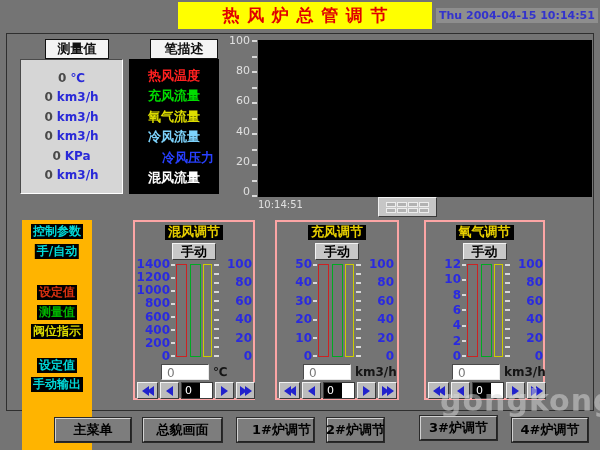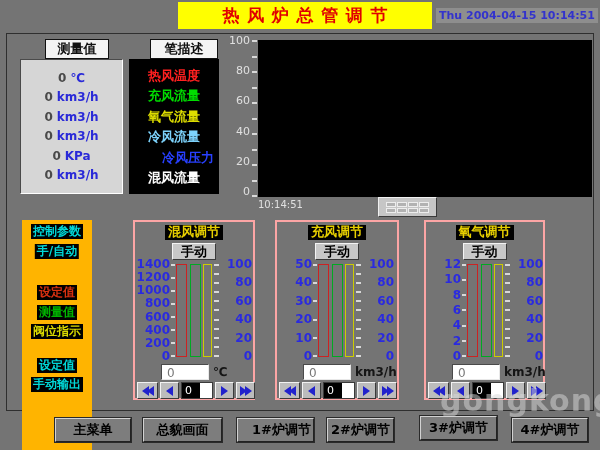--- a/index.html
+++ b/index.html
@@ -92,21 +92,21 @@
   .step-box{position:absolute;left:46px;top:160px;width:32px;height:17px;background:#fff;border:1px solid #3a3a3a;
     box-sizing:border-box;display:flex;}
   .step-box .sel{background:#000;color:#fff;font-size:11px;line-height:15px;width:18px;padding-left:3px;box-sizing:border-box;}
 
   
   .nav-btn{position:absolute;top:418px;height:24px;background:#7d7d7d;color:#000;
     font-size:13px;font-weight:bold;display:flex;align-items:center;justify-content:center;
     border-top:1px solid #d2d2d2;border-left:1px solid #d2d2d2;border-right:1px solid #222;border-bottom:1px solid #222;
     outline:1px solid #2a2a2a;box-sizing:border-box;white-space:nowrap;}
   .nb-0{left:55px;width:76px;} .nb-1{left:143px;width:79px;} .nb-2{left:237px;width:77px;padding-left:12px;}
-  .nb-3{left:327px;width:67px;} .nb-4{left:420px;width:77px;top:416px;} .nb-5{left:512px;width:76px;}
+  .nb-3{left:327px;width:57px;} .nb-4{left:420px;width:77px;top:416px;} .nb-5{left:512px;width:76px;}
 
   .watermark{position:absolute;left:440px;top:383px;color:#d8d8d8;opacity:0.5;font-size:30px;font-weight:bold;
     letter-spacing:1px;pointer-events:none;z-index:50;}
 </style>
 </head>
 <body>
 
 <div class="screen">
 
   <div class="title-box">

